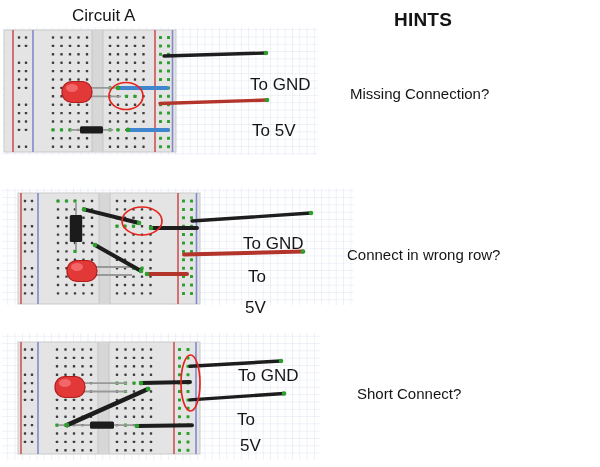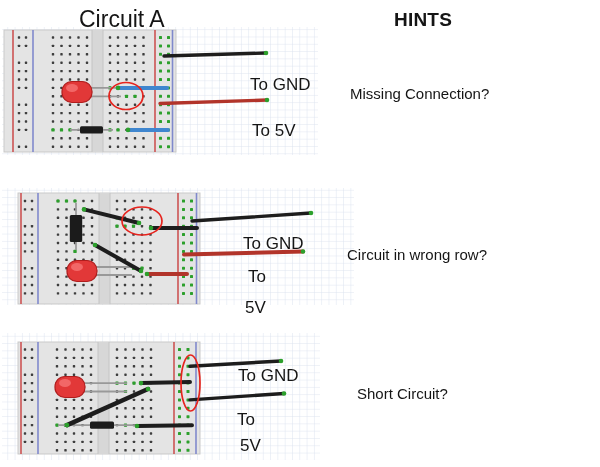--- a/index.html
+++ b/index.html
@@ -1,20 +1,20 @@
 <!DOCTYPE html>
 <html><head>
 <meta charset="utf-8">
 <style>
   html,body{margin:0;padding:0;}
   body{width:600px;height:467px;background:#ffffff;font-family:"Liberation Sans",sans-serif;}
   .stage{position:relative;width:600px;height:467px;overflow:hidden;background:#ffffff;}
   svg.diagram{position:absolute;left:0;top:0;}
   .lbl{position:absolute;white-space:nowrap;color:#151515;line-height:1.05;}
-  .title{font-size:23px;margin-left:7px;}
+  .title{font-size:17px;}
   .wirelbl{font-size:17px;margin-top:33px;}
   .hint{font-size:15px;}
   .hints-head{font-size:19px;font-weight:bold;letter-spacing:.2px;}
 </style>
 </head>
 <body>
 
 <div class="stage">
 
   <svg id="diagram" class="diagram" width="600" height="467">
@@ -681,22 +681,22 @@
         <ellipse cx="190.5" cy="383" rx="9.5" ry="28" fill="none" stroke="#e6241e" stroke-width="1.7"></ellipse>
       </g>
     </svg>
 
   <div class="lbl title" style="left:72px;top:7px">Circuit A</div>
   <div class="lbl wirelbl" style="left:250px;top:43px">To GND</div>
   <div class="lbl wirelbl" style="left:252px;top:89px">To 5V</div>
 
   <div class="lbl hints-head" style="left:394px;top:10px">HINTS</div>
   <div class="lbl hint" style="left:350px;top:86px">Missing Connection?</div>
-  <div class="lbl hint" style="left:347px;top:247px">Circuit in wrong row?</div>
-  <div class="lbl hint" style="left:357px;top:386px">Short Circuit?</div>
+  <div class="lbl hint" style="left:347px;top:247px">Connect in wrong row?</div>
+  <div class="lbl hint" style="left:357px;top:386px">Short Connect?</div>
 
   <div class="lbl wirelbl" style="left:243px;top:202px">To GND</div>
   <div class="lbl wirelbl" style="left:248px;top:235px">To</div>
   <div class="lbl wirelbl" style="left:245px;top:266px">5V</div>
 
   <div class="lbl wirelbl" style="left:238px;top:334px">To GND</div>
   <div class="lbl wirelbl" style="left:237px;top:378px">To</div>
   <div class="lbl wirelbl" style="left:240px;top:404px">5V</div>
 
 </div>

